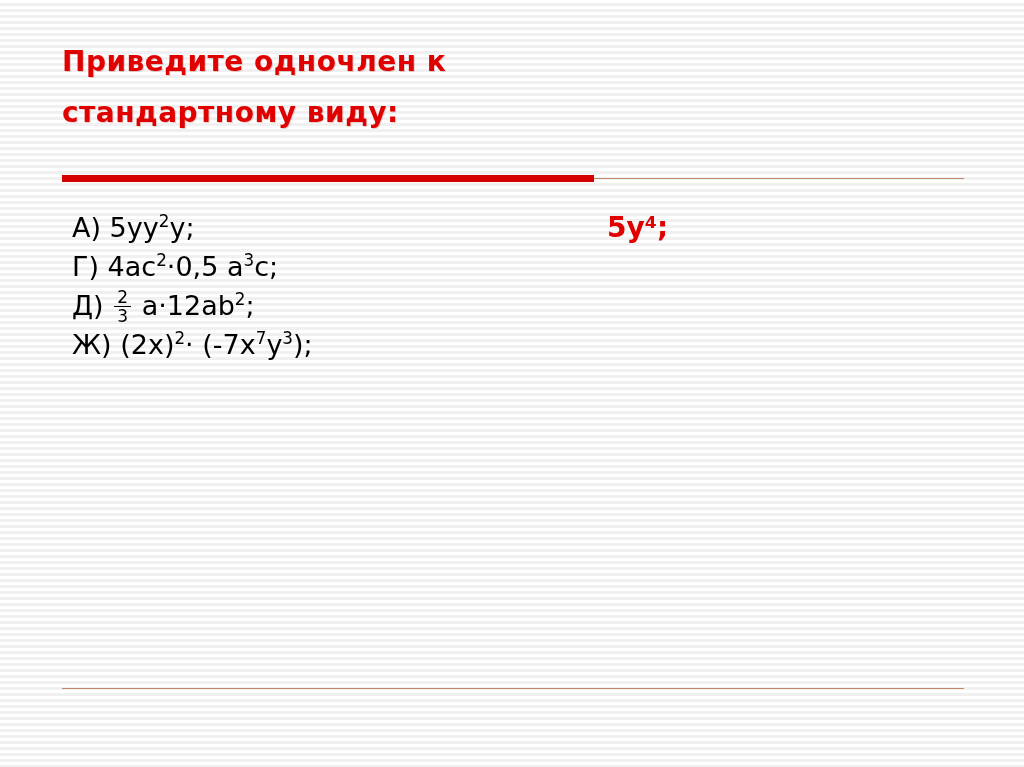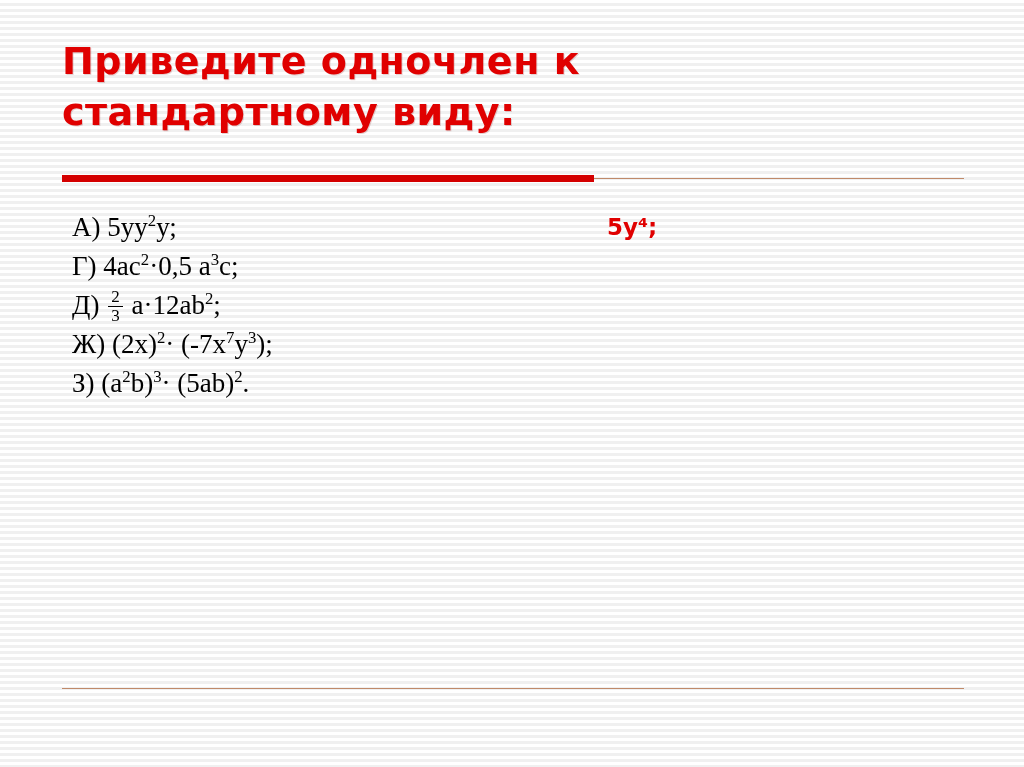--- a/index.html
+++ b/index.html
@@ -28,21 +28,21 @@
     overflow: hidden;
   }
   .title {
     position: absolute;
     left: 62px;
     top: 36px;
     width: 900px;
     color: #e00000;
     font-family: "DejaVu Sans", sans-serif;
     font-weight: bold;
-    font-size: 38px;
+    font-size: 28px;
     line-height: 51px;
     letter-spacing: 0.5px;
     text-shadow: 1px 1px 0 rgba(120,0,0,0.18);
   }
   .title-rule {
     position: absolute;
     left: 62px;
     top: 175px;
     width: 532px;
     height: 7px;
@@ -54,21 +54,20 @@
     top: 178px;
     width: 370px;
     height: 1px;
     background: #c08a6a;
   }
   .body-list {
     position: absolute;
     left: 72px;
     top: 208px;
     width: 880px;
-    font-family: Liberation Serif, serif;
   }
   .line {
     position: relative;
     height: 39px;
     font-size: 27px;
     line-height: 39px;
     color: #000000;
     white-space: nowrap;
   }
   .line .lbl {
@@ -95,21 +94,21 @@
     display: block;
     border-top: 1px solid #000;
     padding: 0 3px;
   }
   .answer {
     position: absolute;
     left: 607px;
     top: 208px;
     color: #e00000;
     font-weight: bold;
-    font-size: 23px;
+    font-size: 28px;
     line-height: 39px;
     white-space: nowrap;
   }
   .bottom-rule {
     position: absolute;
     left: 62px;
     top: 688px;
     width: 902px;
     height: 1px;
     background: #c08a6a;
@@ -138,23 +137,19 @@
       <span class="expr"> 4ac<sup>2</sup>·0,5 a<sup>3</sup>c;</span>
     </div>
     <div class="line">
       <span class="lbl">Д)</span>
       <span class="expr"> <span class="frac"><span class="num">2</span><span class="den">3</span></span> a·12ab<sup>2</sup>;</span>
     </div>
     <div class="line">
       <span class="lbl">Ж)</span>
       <span class="expr"> (2x)<sup>2</sup>· (-7x<sup>7</sup>y<sup>3</sup>);</span>
     </div>
-    <div class="line">
-      <span class="lbl">З)</span>
-      <span class="expr"> (a<sup>2</sup>b)<sup>3</sup>· (5ab)<sup>2</sup>.</span>
-    </div>
   </div>
 
   <div class="answer"> 5у⁴;</div>
 
   <div class="bottom-rule"></div>
 
 </div>
 
 </body></html>

